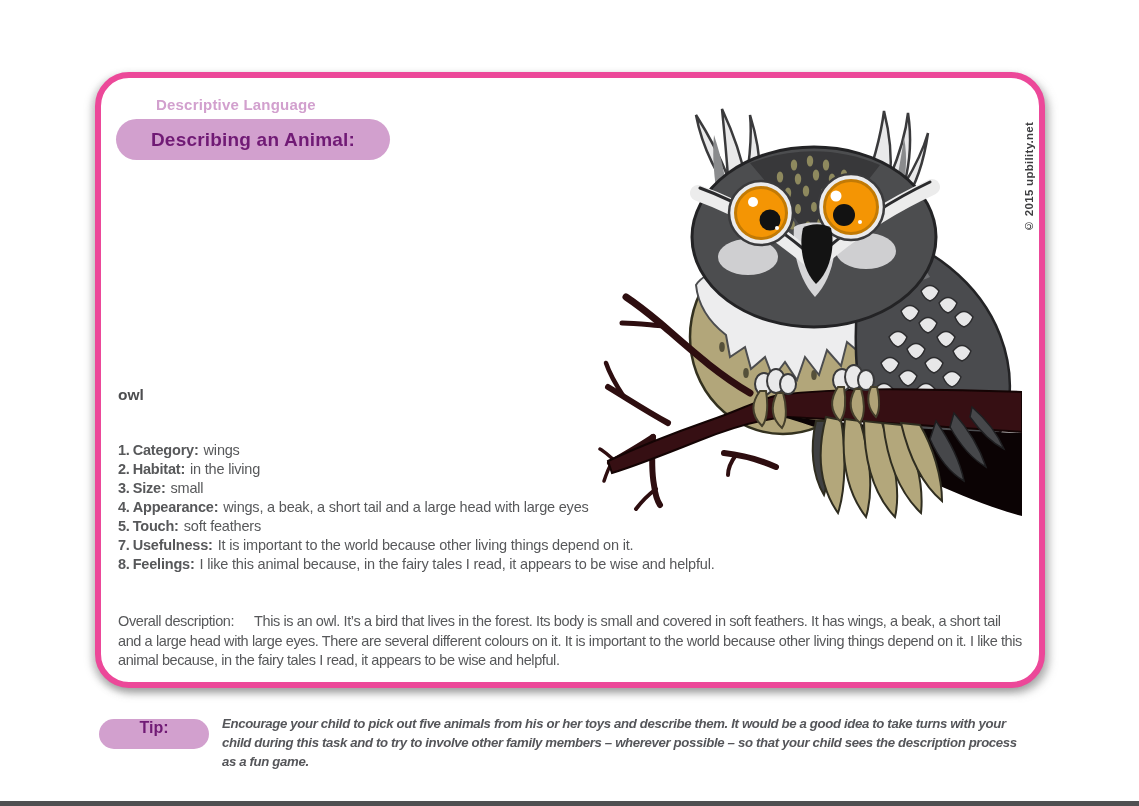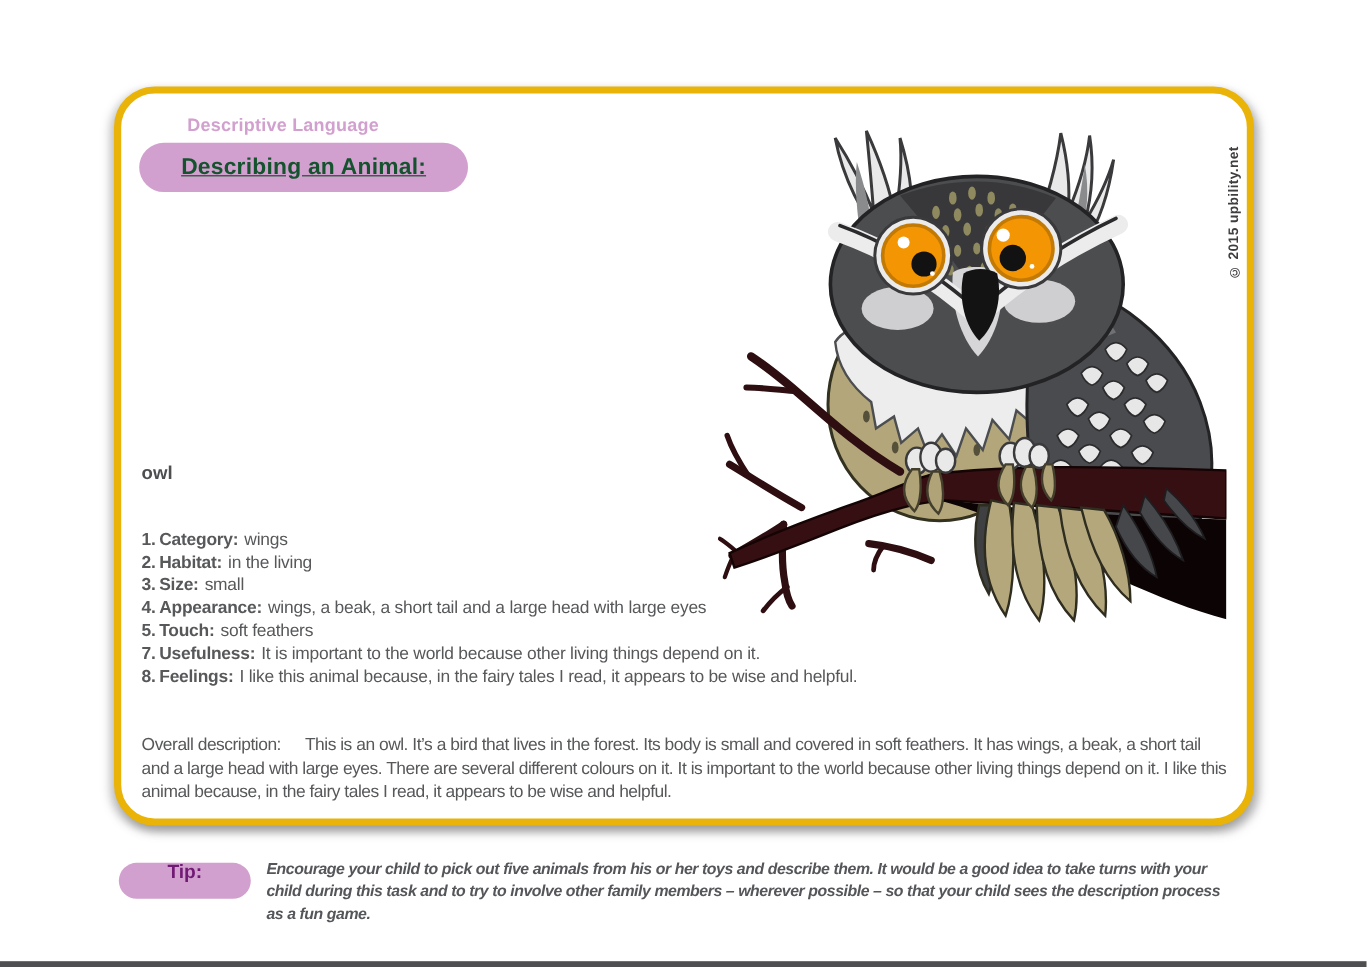--- a/index.html
+++ b/index.html
@@ -1,23 +1,23 @@
 <!DOCTYPE html>
 <html><head>
 <meta charset="utf-8">
 <style>
   html,body{margin:0;padding:0;background:#ffffff;}
   .page{position:relative;width:1139px;height:806px;background:#ffffff;overflow:hidden;
         font-family:"Liberation Sans",sans-serif;color:#57585a;}
   .card{position:absolute;left:95px;top:72px;width:950px;height:616px;box-sizing:border-box;
-        background:#ffffff;border:6px solid #eab308;border-radius:34px;
+        background:#ffffff;border:6px solid #ec4899;border-radius:34px;
         box-shadow:4px 5px 8px rgba(115,115,115,.55),-4px 3px 7px rgba(125,125,125,.38);padding-left:44px;}
   .category{position:absolute;left:55px;top:18px;font-size:15px;font-weight:bold;color:#d2a0ce;letter-spacing:.2px;}
   .title-pill{position:absolute;left:15px;top:41px;width:274px;height:41px;background:#d2a0ce;border-radius:21px;
-        display:flex;align-items:center;justify-content:center;color:#14532d;font-weight:bold;font-size:19px;letter-spacing:.2px;text-decoration:underline;}
+        display:flex;align-items:center;justify-content:center;color:#701a75;font-weight:bold;font-size:19px;letter-spacing:.2px;}
   .copyright{position:absolute;right:4px;top:14px;height:140px;writing-mode:vertical-rl;transform:rotate(180deg);
         font-size:11.5px;font-weight:bold;color:#3e3e40;letter-spacing:.3px;}
   .owl-wrap{position:absolute;left:497px;top:7px;width:424px;height:437px;}
   .animal-name{position:absolute;left:17px;top:308px;font-size:15.5px;font-weight:bold;color:#4d4e50;}
   .attr-list{position:absolute;left:17px;top:363px;width:915px;font-size:14.5px;letter-spacing:-.2px;line-height:19px;white-space:nowrap;}
   .attr-row .num{font-weight:bold;margin-right:3px;}
   .attr-row .lbl{font-weight:bold;margin-right:5px;}
   .overall{position:absolute;left:17px;top:534px;width:905px;font-size:14.5px;letter-spacing:-.4px;line-height:19.5px;}
   .overall .b{font-weight:normal;margin-right:20px;}
   .tip-pill{position:absolute;left:99px;top:719px;width:110px;height:30px;background:#d2a0ce;border-radius:16px;

